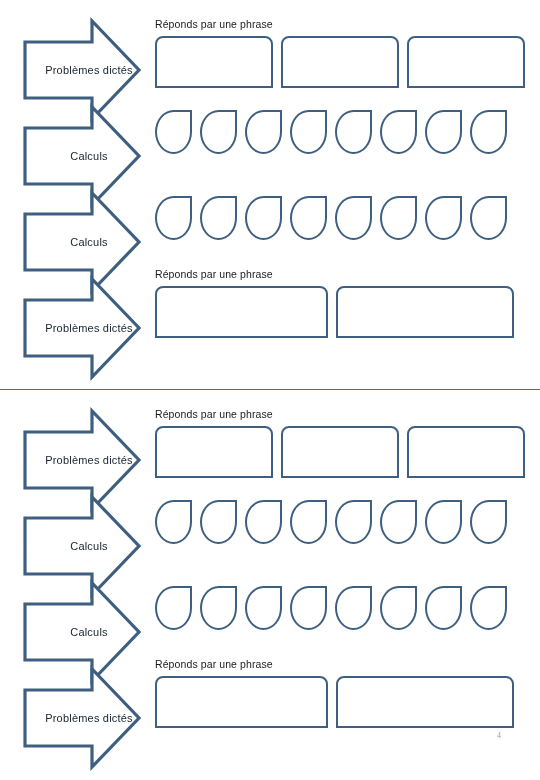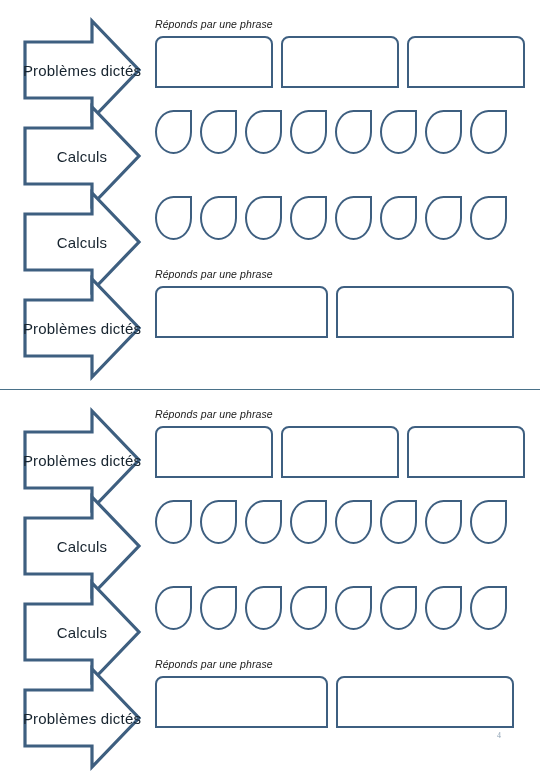--- a/index.html
+++ b/index.html
@@ -44,27 +44,27 @@
     height:104px;
   }
   .arrow svg{ display:block; width:120px; height:104px; overflow:visible;}
   .arrow-a{ top:0; }
   .arrow-b{ top:86px; }
   .arrow-c{ top:172px; }
   .arrow-d{ top:258px; }
 
   .arrow-label{
     position:absolute;
-    left:8px; top:0;
+    left:15px; top:0;
     width:104px;
     height:104px;
     display:flex;
     align-items:center;
     justify-content:center;
-    font-size:15px;
+    font-size:11px;
     color:#16232e;
     letter-spacing:.2px;
     white-space:nowrap;
     pointer-events:none;
   }
 
   
   .rows{
     position:absolute;
     left:150px; top:0;
@@ -73,21 +73,20 @@
   .row{ position:absolute; left:0; width:390px; }
   .row-1{ top:18px; height:80px; }
   .row-2{ top:110px; height:62px; }
   .row-3{ top:196px; height:62px; }
   .row-4{ top:268px; height:90px; }
 
   .caption{
     position:absolute;
     left:5px; top:0;
     font-size:10.5px;
-    font-style:italic;
     color:#1a1a1a;
     white-space:nowrap;
     letter-spacing:.1px;
   }
 
   .boxes{
     position:absolute;
     left:5px;
     top:18px;
     display:flex;

